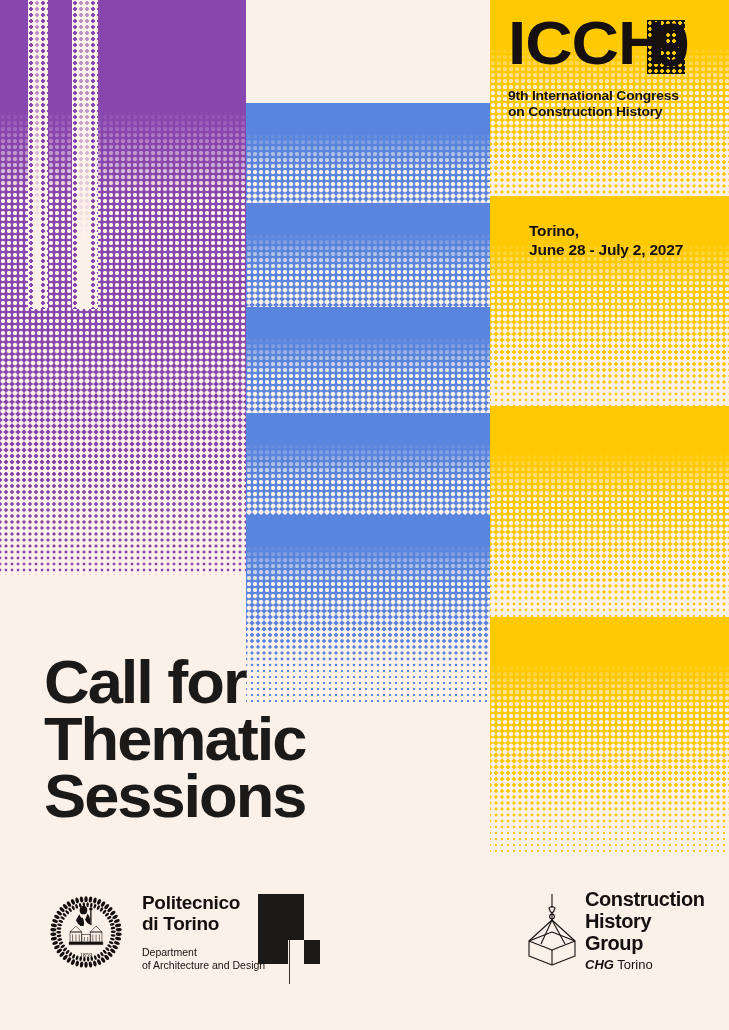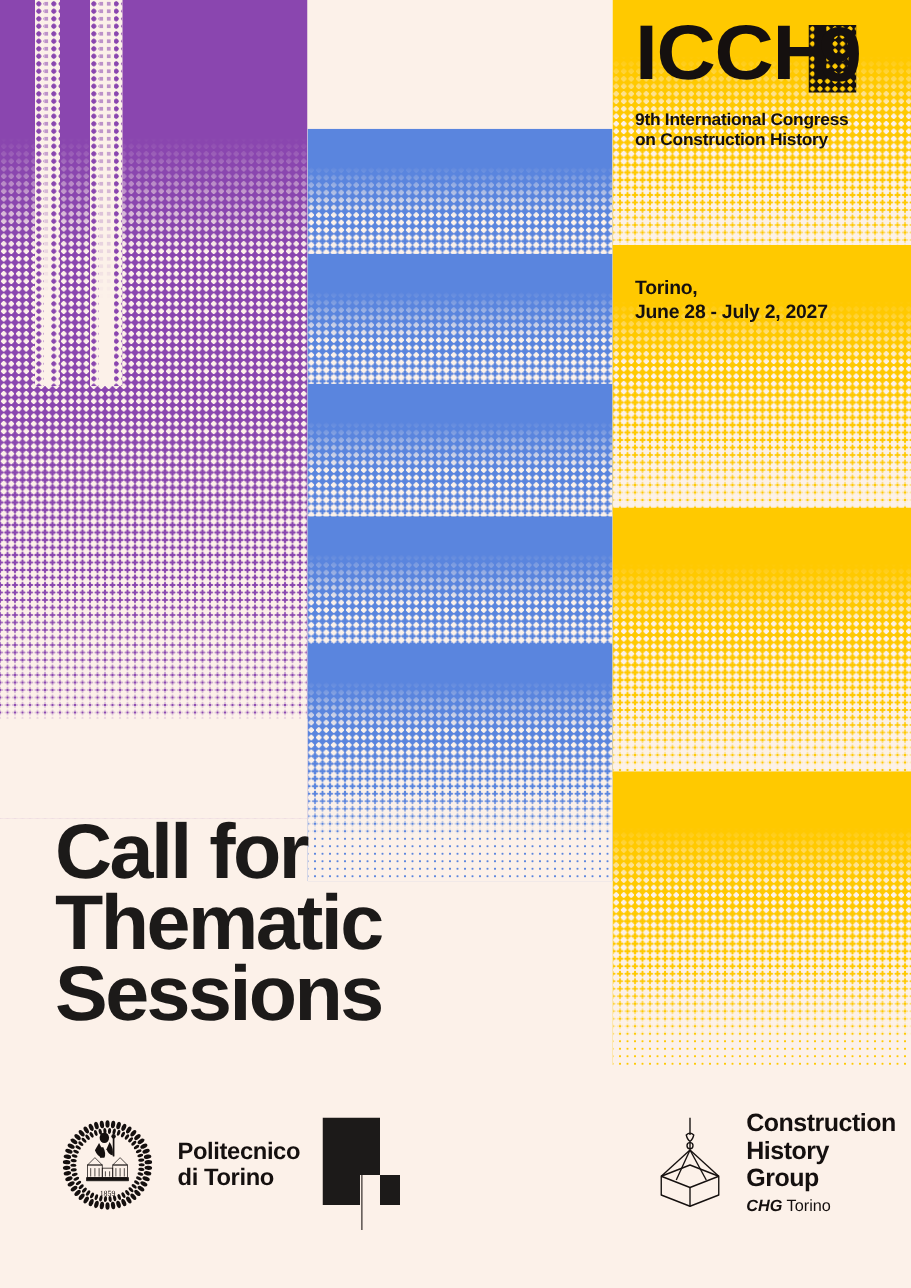--- a/index.html
+++ b/index.html
@@ -182,21 +182,21 @@
     letter-spacing: -0.2px;
     color: #15100F;
     transform: scaleX(1.03);
     transform-origin: left top;
     white-space: pre-line;
   }
 
   
   #event-date {
     position: absolute;
-    left: 508px; top: 221px;
+    left: 529px; top: 221px;
     z-index: 20;
     font-family: "Liberation Sans", sans-serif;
     font-weight: bold;
     font-size: 15.5px;
     line-height: 19px;
     letter-spacing: -0.2px;
     color: #15100F;
     white-space: pre-line;
   }
 
@@ -257,21 +257,21 @@
     width: 1px; height: 82px;
     background: #3A3331;
   }
 
   
   #chg-logo {
     position: absolute;
     left: 519px; top: 8px;
     display: flex;
     align-items: center;
-    gap: 12px;
+    gap: 0;
   }
   #chg-icon { width: 66px; height: 72px; }
   #chg-words { display: flex; flex-direction: column; }
   #chg-name {
     font-family: "Liberation Sans", sans-serif;
     font-weight: bold;
     font-size: 20px;
     line-height: 22px;
     letter-spacing: -0.4px;
     color: #15100F;
@@ -509,20 +509,22 @@
           <path d="M46 33 q3 6 1 10 h-4 q-1 -6 1 -10 z"></path>
           <rect x="55" y="24" width="1.6" height="18" rx="0.6"></rect>
           <circle cx="55.8" cy="22.5" r="2.1"></circle>
         </g>
         <text x="50" y="80" font-family="Liberation Serif, serif" font-size="7.5" text-anchor="middle" fill="#15100F">1859</text>
       </svg>
 
       <div id="polito-wordmark">
         <div id="polito-name">Politecnico
 di Torino</div>
+        <div id="polito-dept">Department
+of Architecture and Design</div>
       </div>
 
       <div id="polito-divider"></div>
     </div>
 
     <svg width="70" height="80" viewBox="0 0 70 80" style="position:absolute;left:258px;top:14px;">
       <rect x="0" y="0" width="46" height="46" fill="#1C1A19"></rect>
       <rect x="46" y="46" width="16" height="24" fill="#1C1A19"></rect>
       <rect x="0" y="46" width="30" height="24" fill="#1C1A19"></rect>
     </svg>

